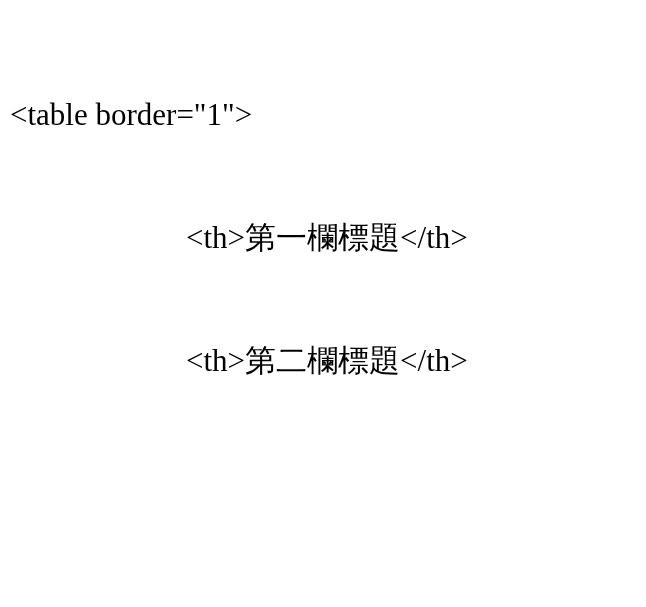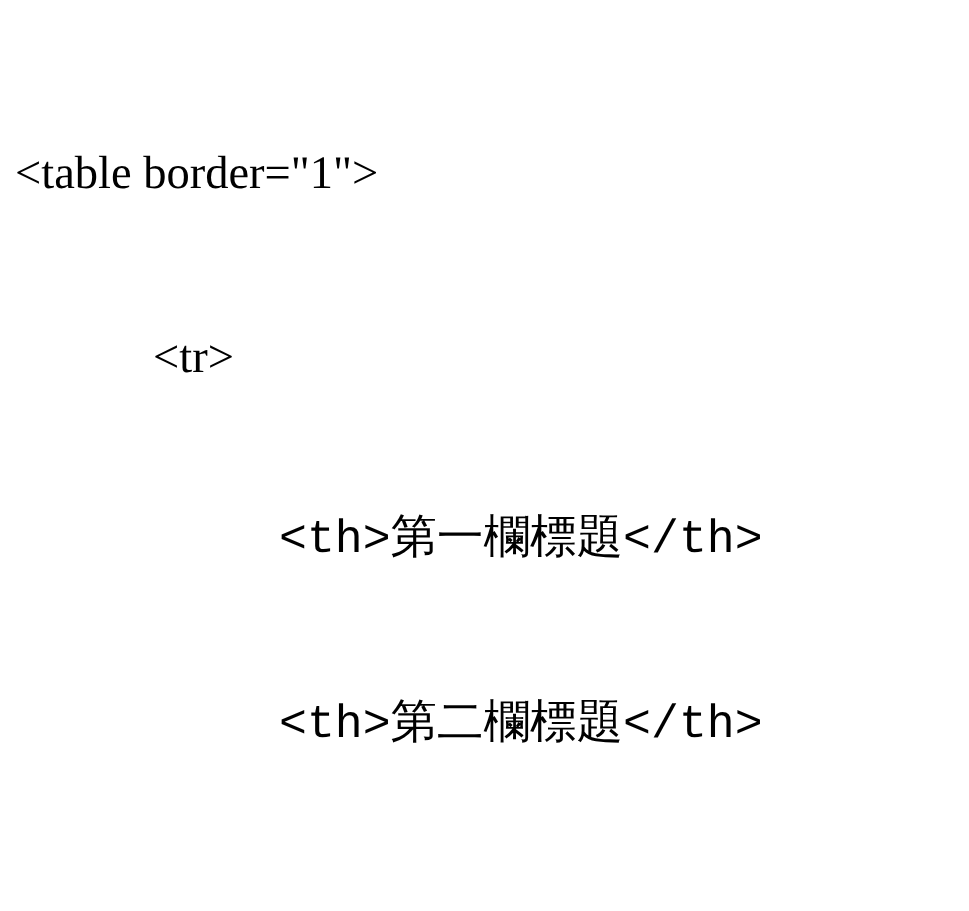--- a/index.html
+++ b/index.html
@@ -21,28 +21,27 @@
       color: #000000;
       white-space: pre;
     }
     .code-line {
       height: 41px;
     }
     
     .ind-0   { padding-left: 0px;   }
     .ind-1a  { padding-left: 54px;  }  
     .ind-2a  { padding-left: 92px;  }  
-    .ind-3   { padding-left: 176px; font-family: Liberation Mono, monospace; }  
+    .ind-3   { padding-left: 176px; }  
   </style>
 </head>
 <body>
 
 <div class="code-snippet">
   <div class="code-line ind-0">&lt;table border="1"&gt;</div>
-  <div class="code-line ind-2a">&lt;tr&gt;</div>
   <div class="code-line ind-3">&lt;th&gt;第一欄標題&lt;/th&gt;</div>
   <div class="code-line ind-3">&lt;th&gt;第二欄標題&lt;/th&gt;</div>
   
   
   
   
   
   
   
   

